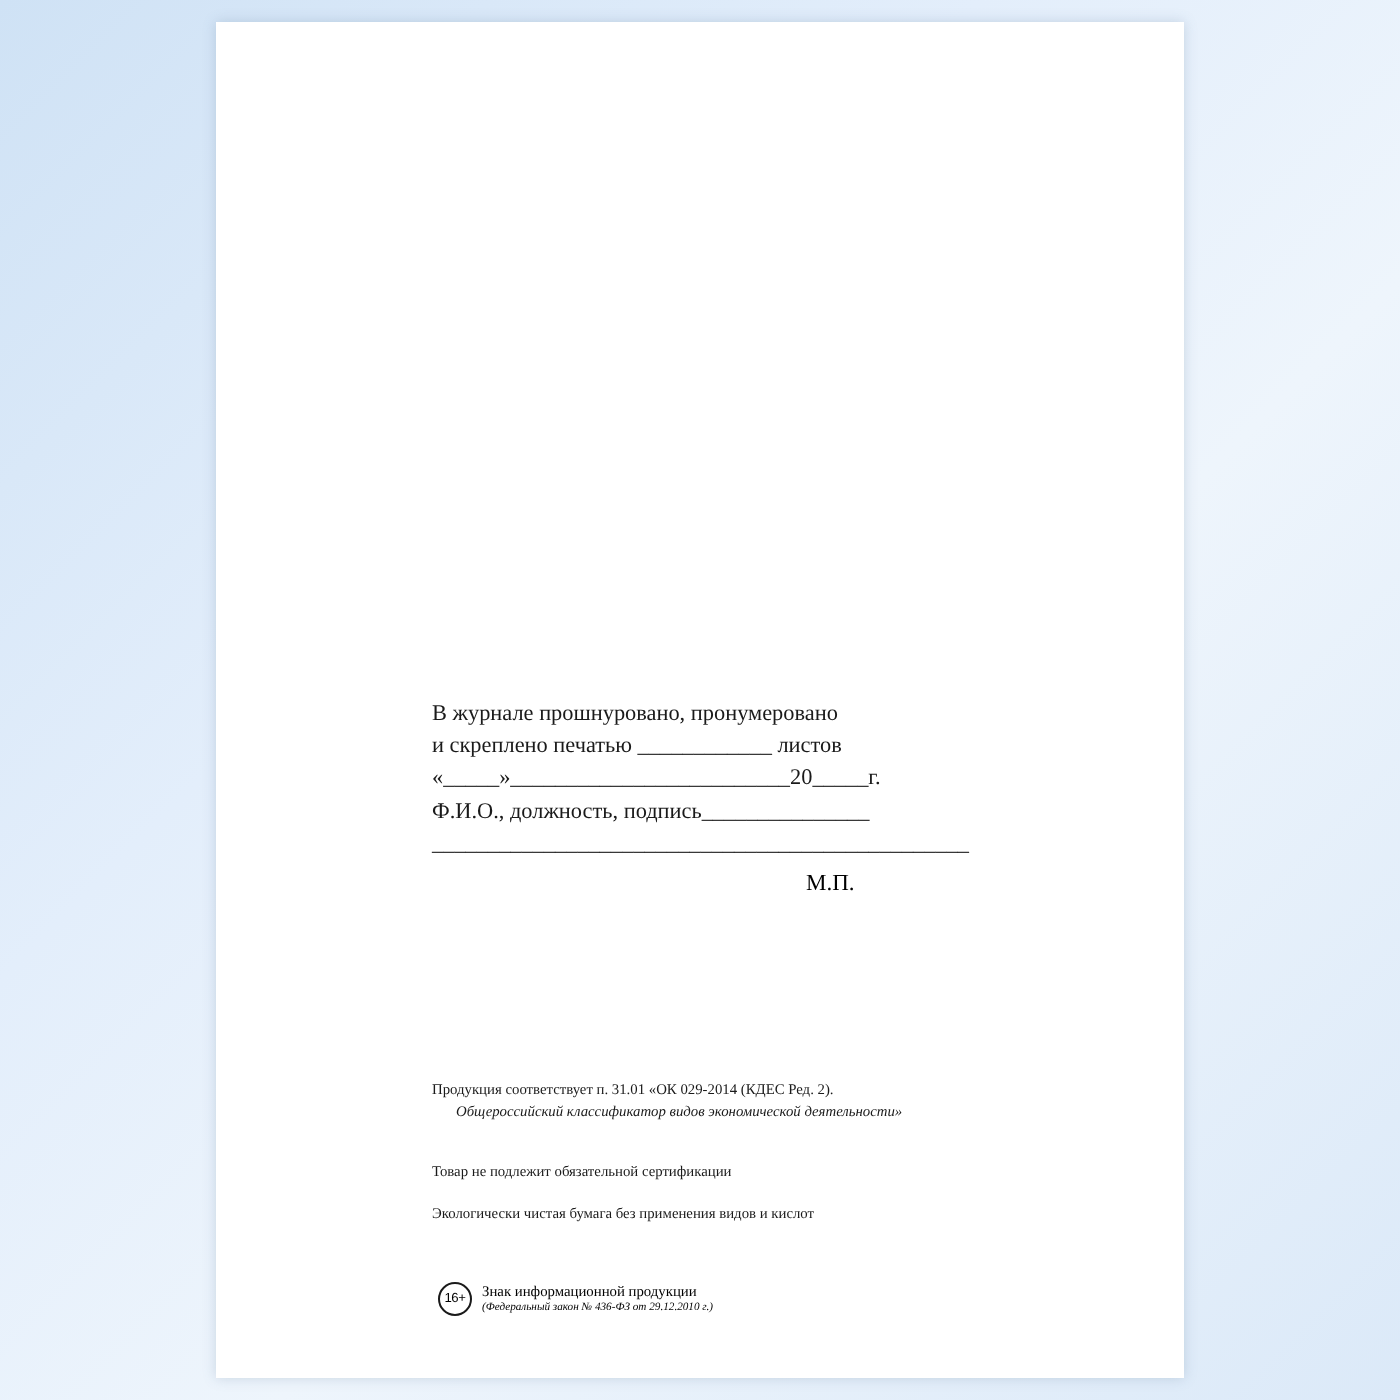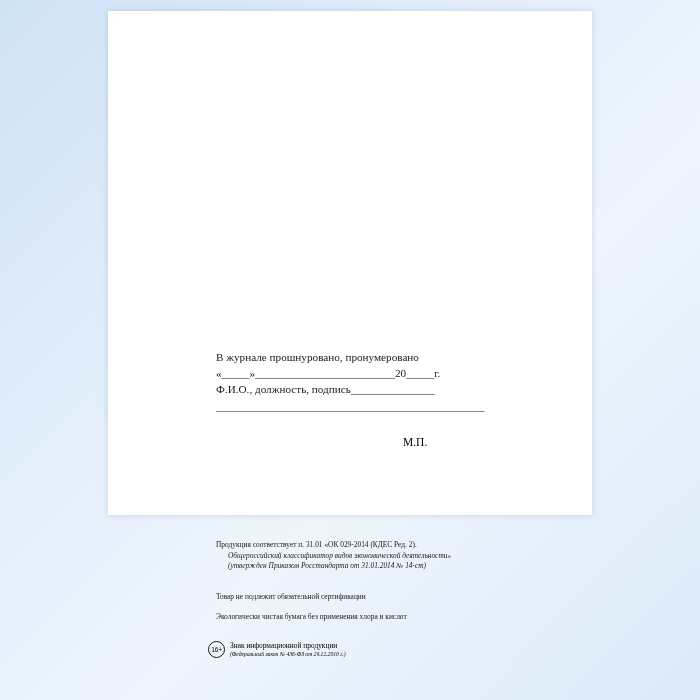--- a/index.html
+++ b/index.html
@@ -18,21 +18,21 @@
     left: 0; top: 0;
     width: 700px;
     height: 700px;
     background: linear-gradient(135deg, #cfe2f5 0%, #e3eefb 35%, #eef5fc 60%, #dbe9f8 100%);
   }
   #page {
     position: absolute;
     left: 108px;
     top: 11px;
     width: 484px;
-    height: 504px;
+    height: 678px;
     background: #ffffff;
     box-shadow: 0 0 6px rgba(90,120,150,0.25);
   }
   .block {
     position: absolute;
     color: #1a1a1a;
   }
 
   
   #seal-block {
@@ -66,21 +66,21 @@
   }
   #legal .gap {
     height: 10px;
   }
   #legal .ital {
     font-style: italic;
     padding-left: 12px;
   }
   #age-row {
     position: absolute;
-    left: 100px;
+    left: 111px;
     top: 630px;
     display: flex;
     align-items: center;
     gap: 5px;
   }
   #age-badge {
     width: 15px;
     height: 15px;
     border: 1.1px solid #1a1a1a;
     border-radius: 50%;
@@ -103,36 +103,40 @@
 </style>
 </head>
 <body>
 
 <div id="backdrop"></div>
 
 <div id="page">
 
   <div class="block" id="seal-block">
     <div class="ln">В журнале прошнуровано, пронумеровано</div>
+    <div class="ln">
+      <span>и скреплено печатью</span>
+      <span>____________</span>
+      <span>листов</span>
+    </div>
     <div class="ln">«_____»_________________________20_____г.</div>
     <div class="ln">Ф.И.О., должность, подпись_______________</div>
     <div class="ln">________________________________________________</div>
   </div>
 
   <div class="mp">М.П.</div>
 
   <div class="block" id="legal">
     <p>Продукция соответствует п. 31.01 «ОК 029-2014 (КДЕС Ред. 2).</p>
     <p class="ital">Общероссийский классификатор видов экономической деятельности»</p>
-    <p class="ital">(утвержден Приказом Росстандарта от 31.01.2014 № 14-ст)</p>
     <div class="gap"></div>
     <div class="gap"></div>
     <p>Товар не подлежит обязательной сертификации</p>
     <div class="gap"></div>
-    <p>Экологически чистая бумага без применения хлора и кислот</p>
+    <p>Экологически чистая бумага без применения видов и кислот</p>
   </div>
 
   <div id="age-row">
     <div id="age-badge">16+</div>
     <div id="age-text">
       <span>Знак информационной продукции</span>
       <span class="sub">(Федеральный закон № 436-ФЗ от 29.12.2010 г.)</span>
     </div>
   </div>
 

